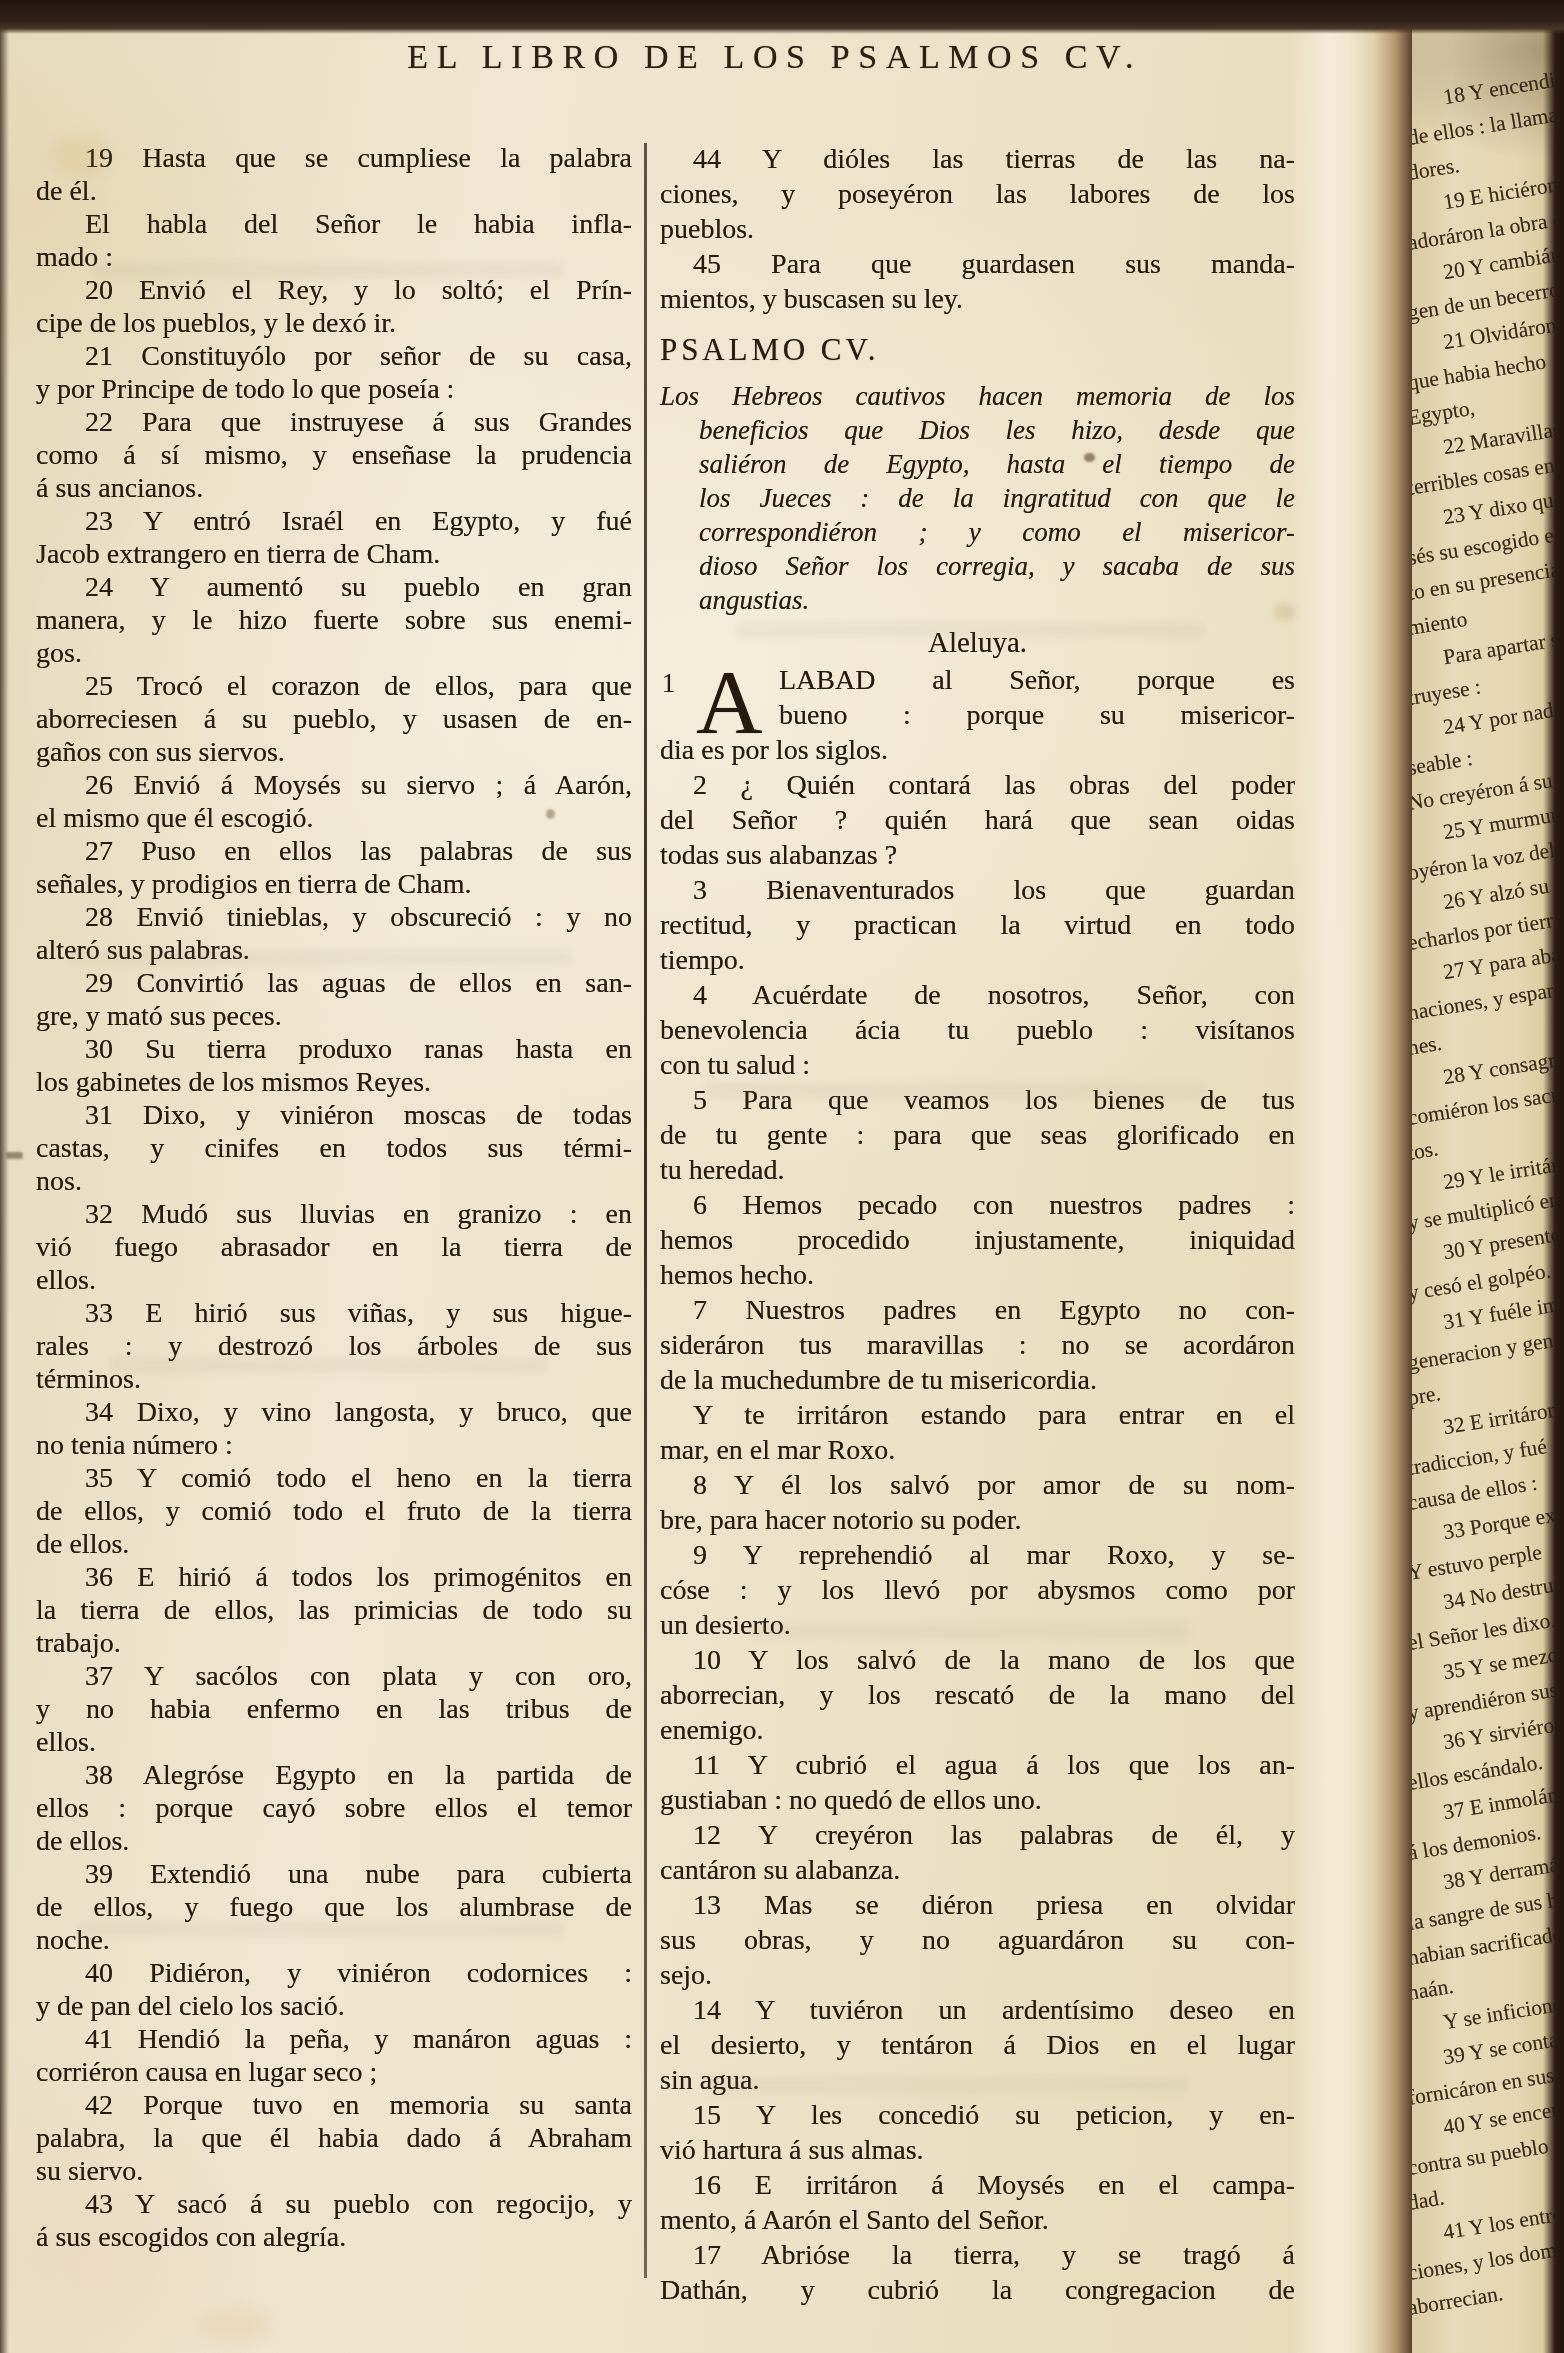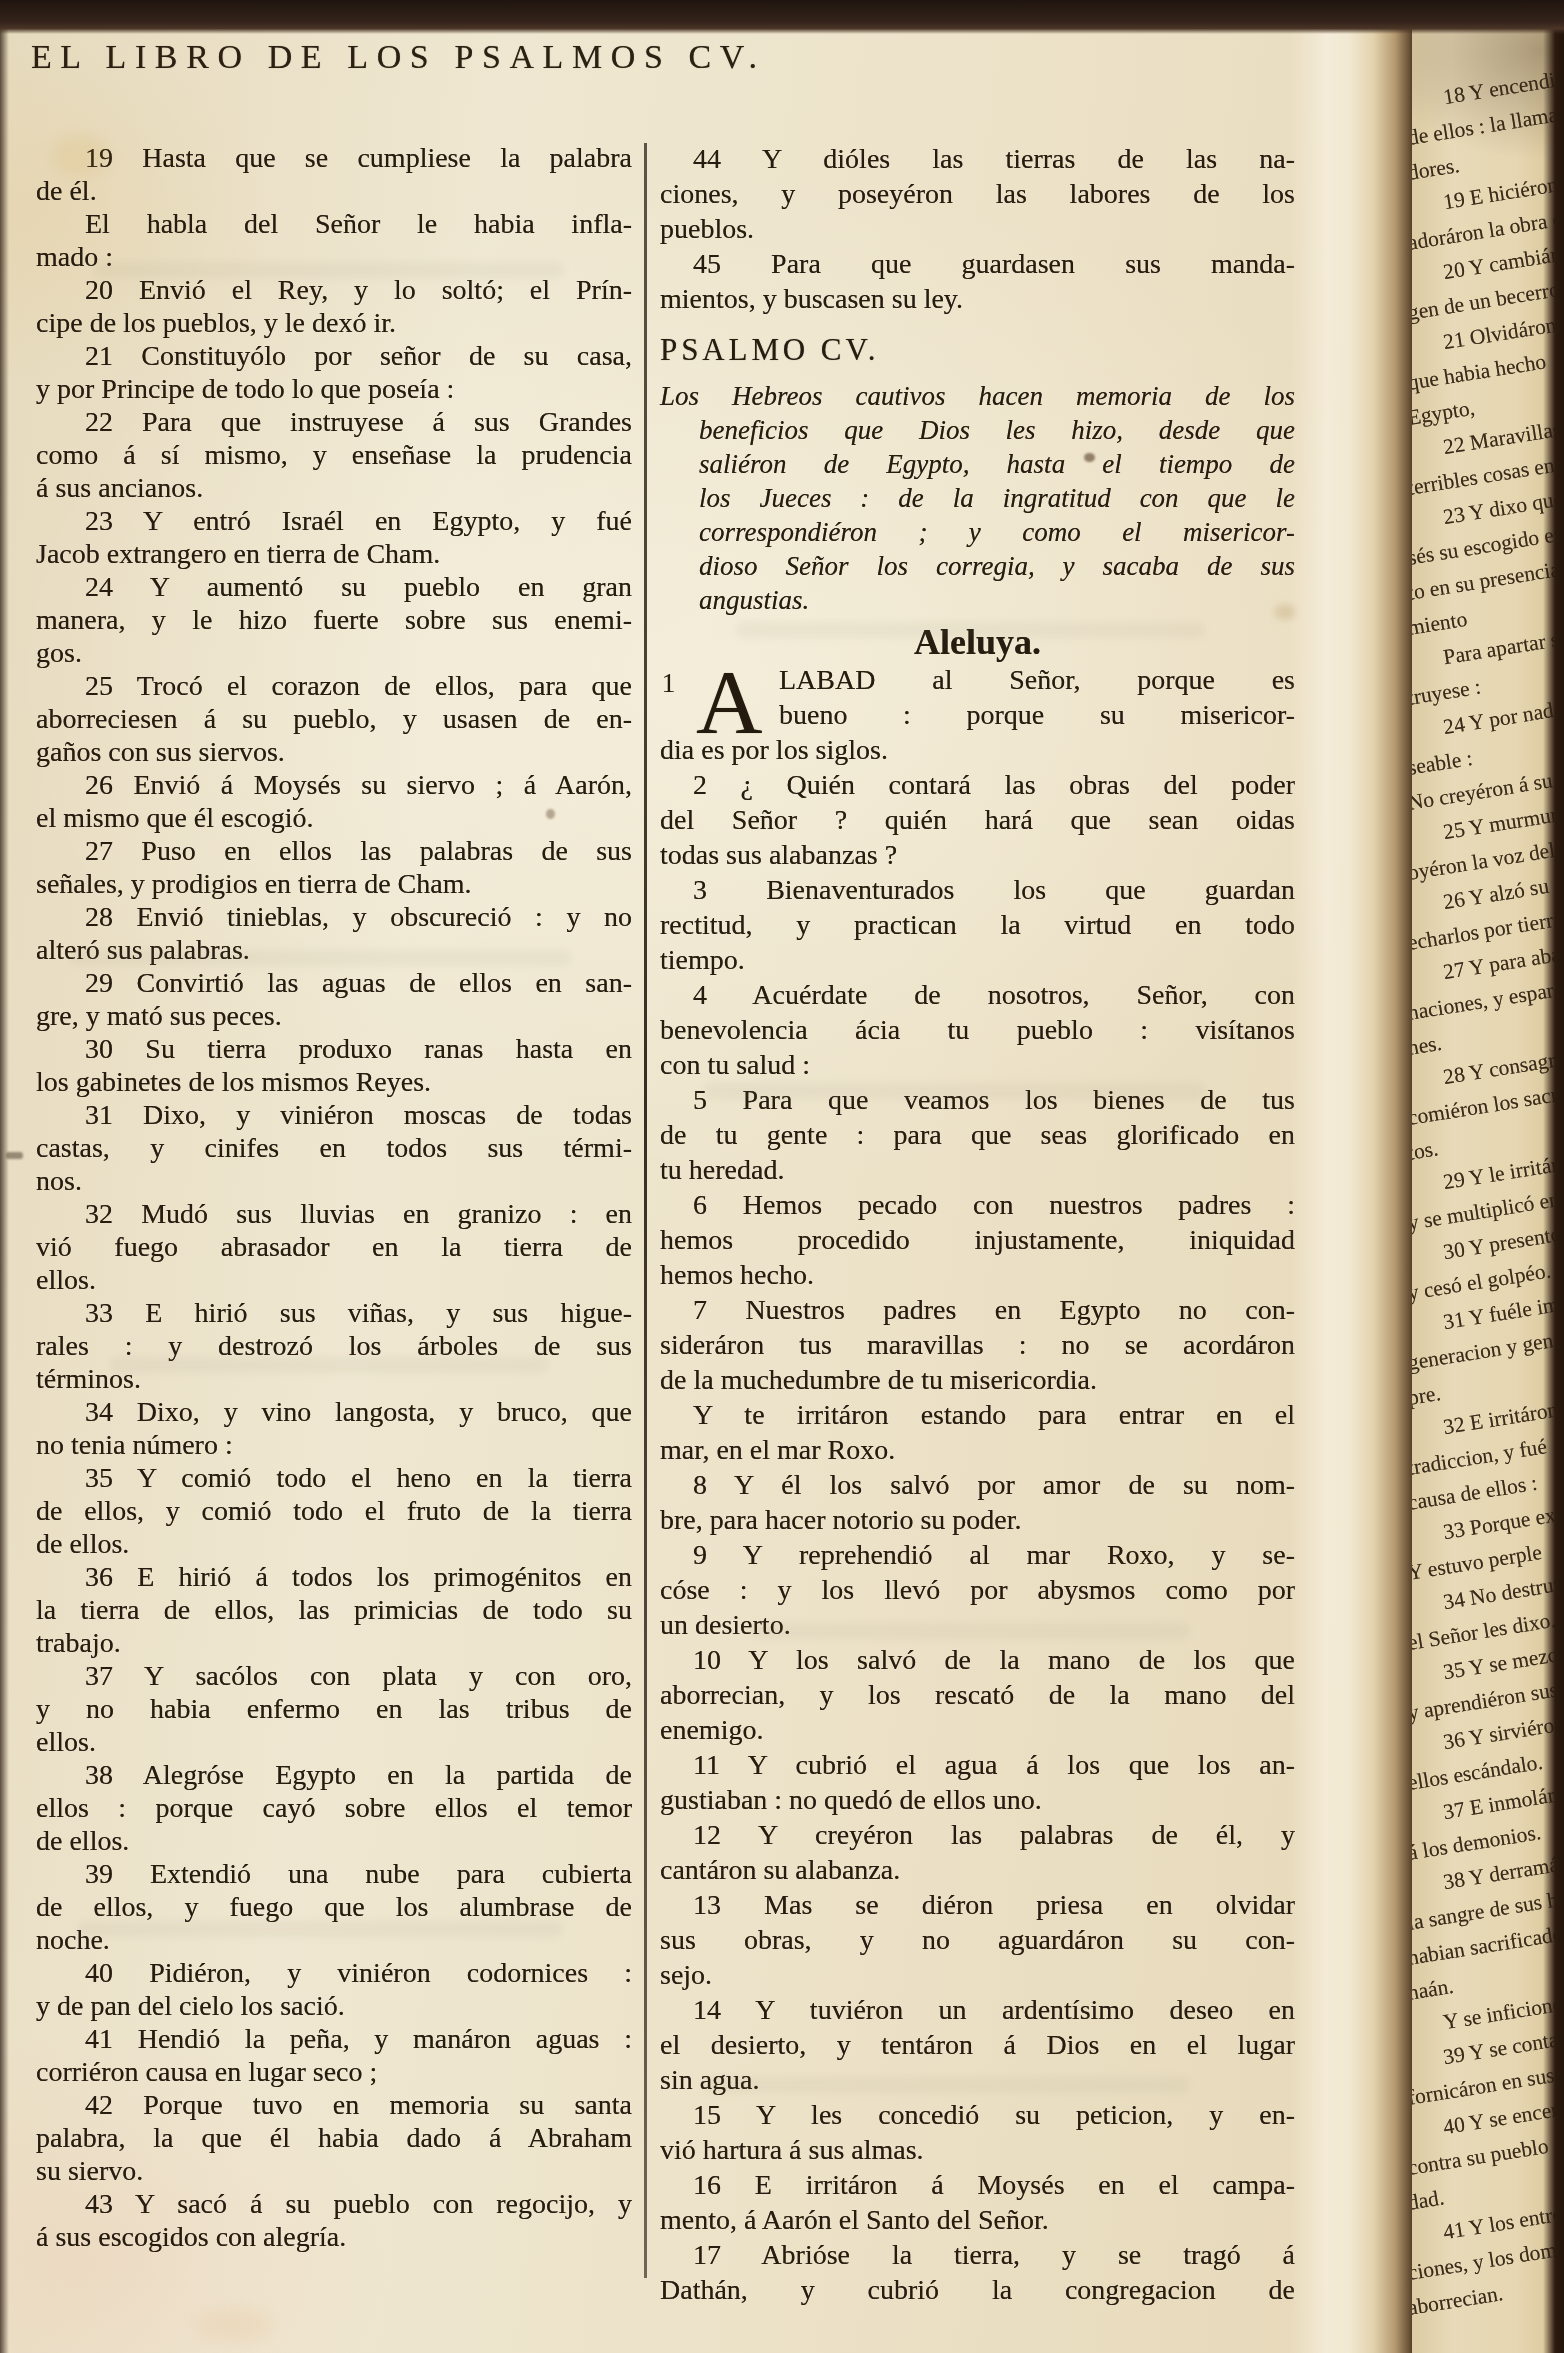--- a/index.html
+++ b/index.html
@@ -13,21 +13,21 @@
   .page{
     position:absolute;left:0;top:27px;width:1408px;height:2327px;z-index:1;
     background:
       radial-gradient(1017px 704px at 52% 28%, rgba(255,252,240,.38), rgba(255,252,240,0) 72%),
       radial-gradient(407px 329px at 7% 96%, rgba(236,195,172,.28), rgba(236,195,172,0) 70%),
       radial-gradient(329px 250px at 3% 8%, rgba(228,202,150,.30), rgba(228,202,150,0) 70%),
       linear-gradient(97deg,#e6dabd 0%,#efe7d1 30%,#ece2c8 62%,#e7d8b8 100%);
   }
   .running-head{
     position:absolute;left:31px;top:11px;width:1111px;height:41px;
-    text-align:left;font-size:34px;letter-spacing:8.6px;color:#2b2012;
+    text-align:right;font-size:34px;letter-spacing:8.6px;color:#2b2012;
     text-shadow:0 0 0.8px rgba(43,32,18,.55);white-space:nowrap;
   }
   .col{position:absolute;color:#271c10;}
   .col .line{
     text-align:justify;text-align-last:justify;white-space:nowrap;
     text-shadow:0 0 0.5px rgba(40,28,15,.65);
   }
   .col .line.end{text-align-last:left;}
   .left{left:36px;top:114px;width:596px;font-size:28px;}
   .left .line{height:33px;line-height:33px;}
@@ -43,22 +43,22 @@
   .psheading{
     margin:15.6px 0 11px 0;height:36px;line-height:36px;text-align:left;
     font-size:31px;letter-spacing:3.9px;color:#271c10;text-shadow:0 0 0.8px rgba(40,28,15,.6);
   }
   .argument{margin-bottom:7.8px;}
   .argument .line{
     font-style:italic;font-size:27px;height:34px;line-height:34px;
   }
   .argument .line.hang{padding-left:39px;}
   .aleluya{
-    height:36px;line-height:36px;text-align:center;font-size:36px;color:#271c10;
-    margin:1.6px 0 1.6px 0;text-shadow:0 0 0.5px rgba(40,28,15,.6);font-weight:bold;
+    height:36px;line-height:36px;text-align:center;font-size:29px;color:#271c10;
+    margin:1.6px 0 1.6px 0;text-shadow:0 0 0.5px rgba(40,28,15,.6);
   }
   .dcverse{position:relative;}
   .dcverse .vnum{position:absolute;left:1.6px;top:4.7px;font-size:28px;}
   .dcverse .dropcap{
     position:absolute;left:36px;top:0px;font-size:92px;line-height:81px;
     color:#241a0e;text-shadow:0 0 0.8px rgba(36,26,14,.7);
   }
   
   .fold{
     position:absolute;left:1290px;top:0;width:122px;height:2354px;z-index:5;

